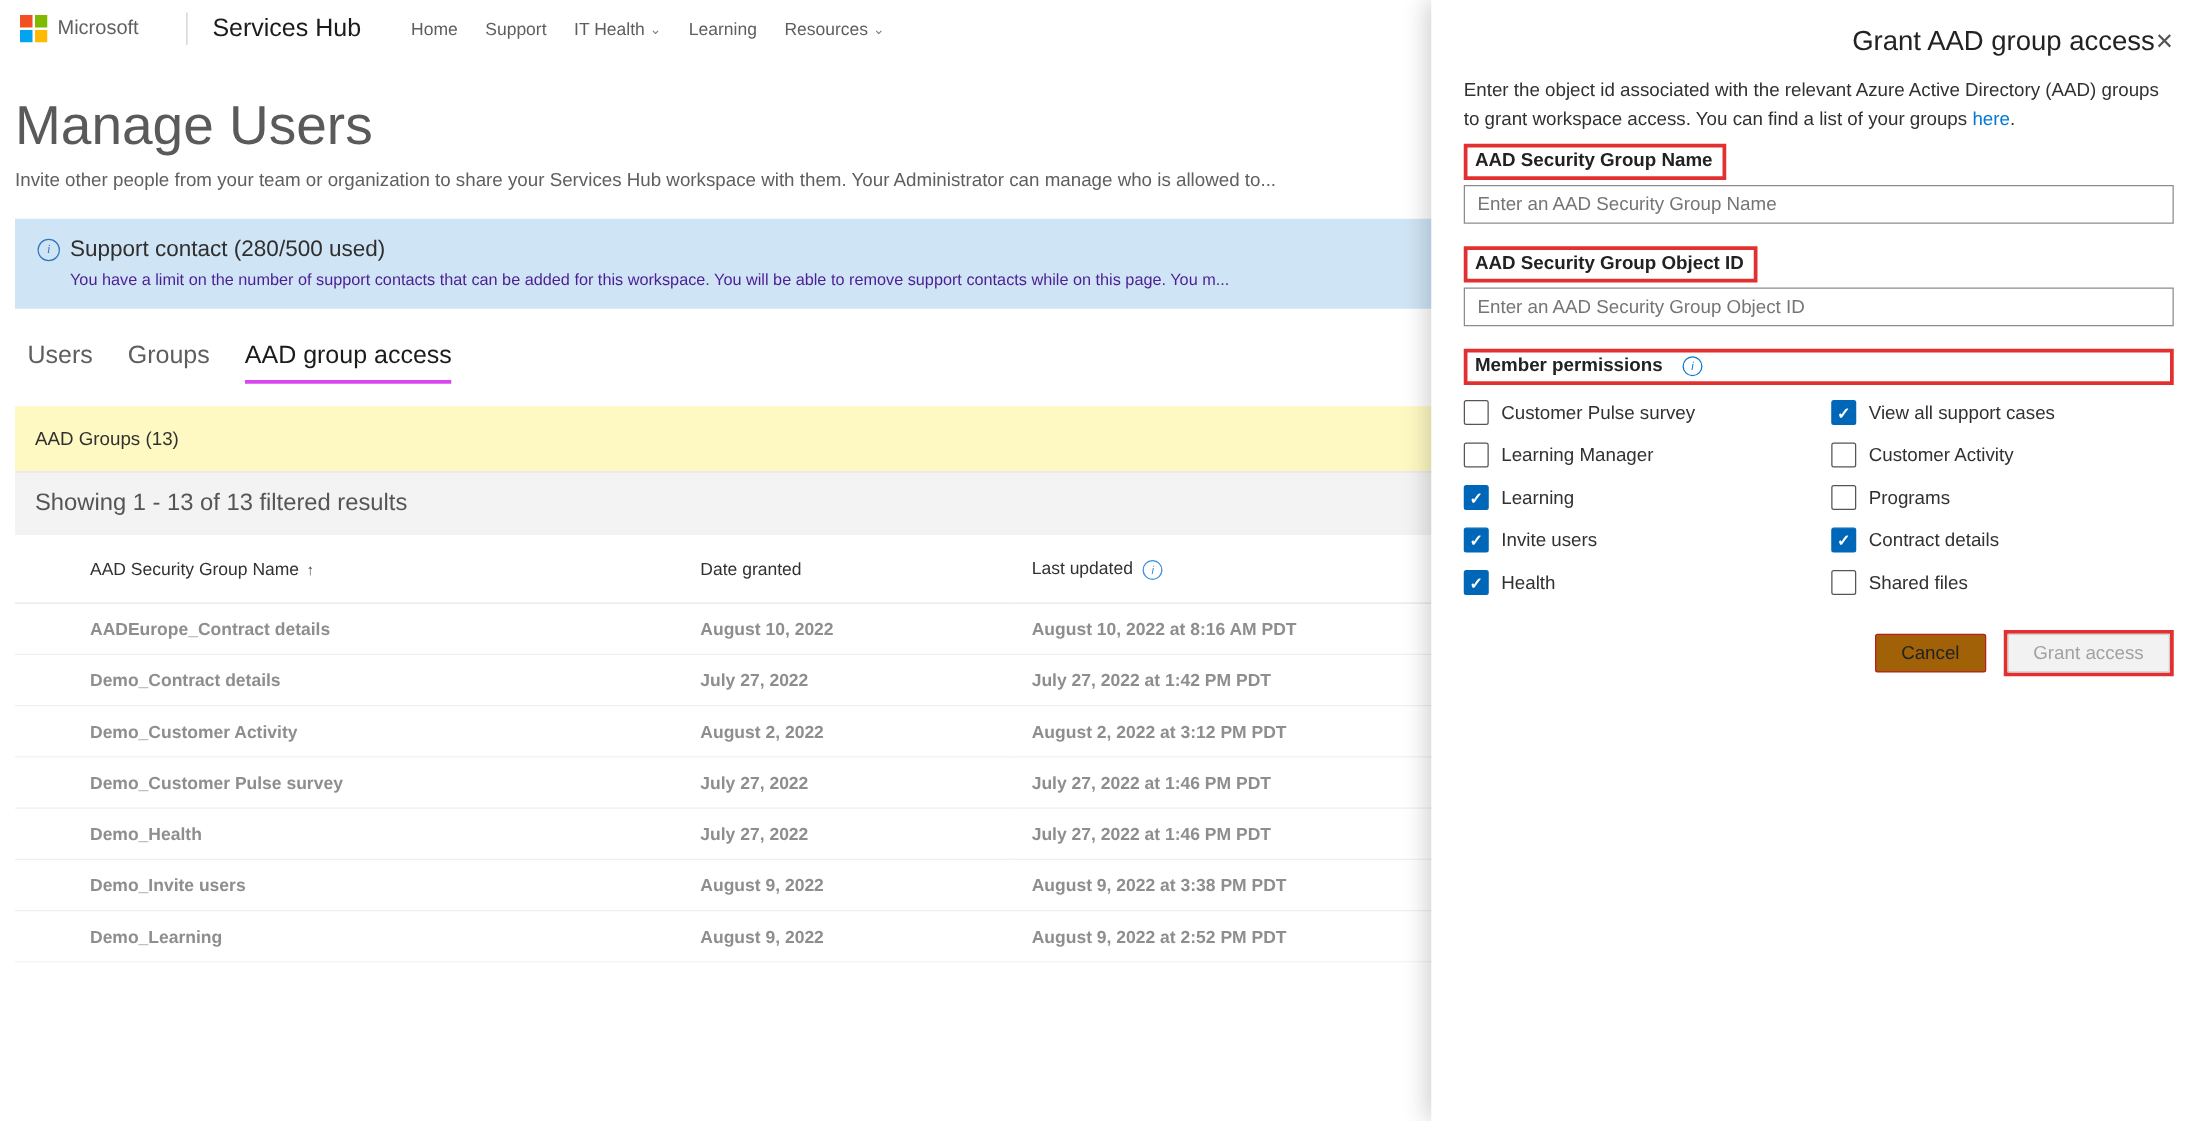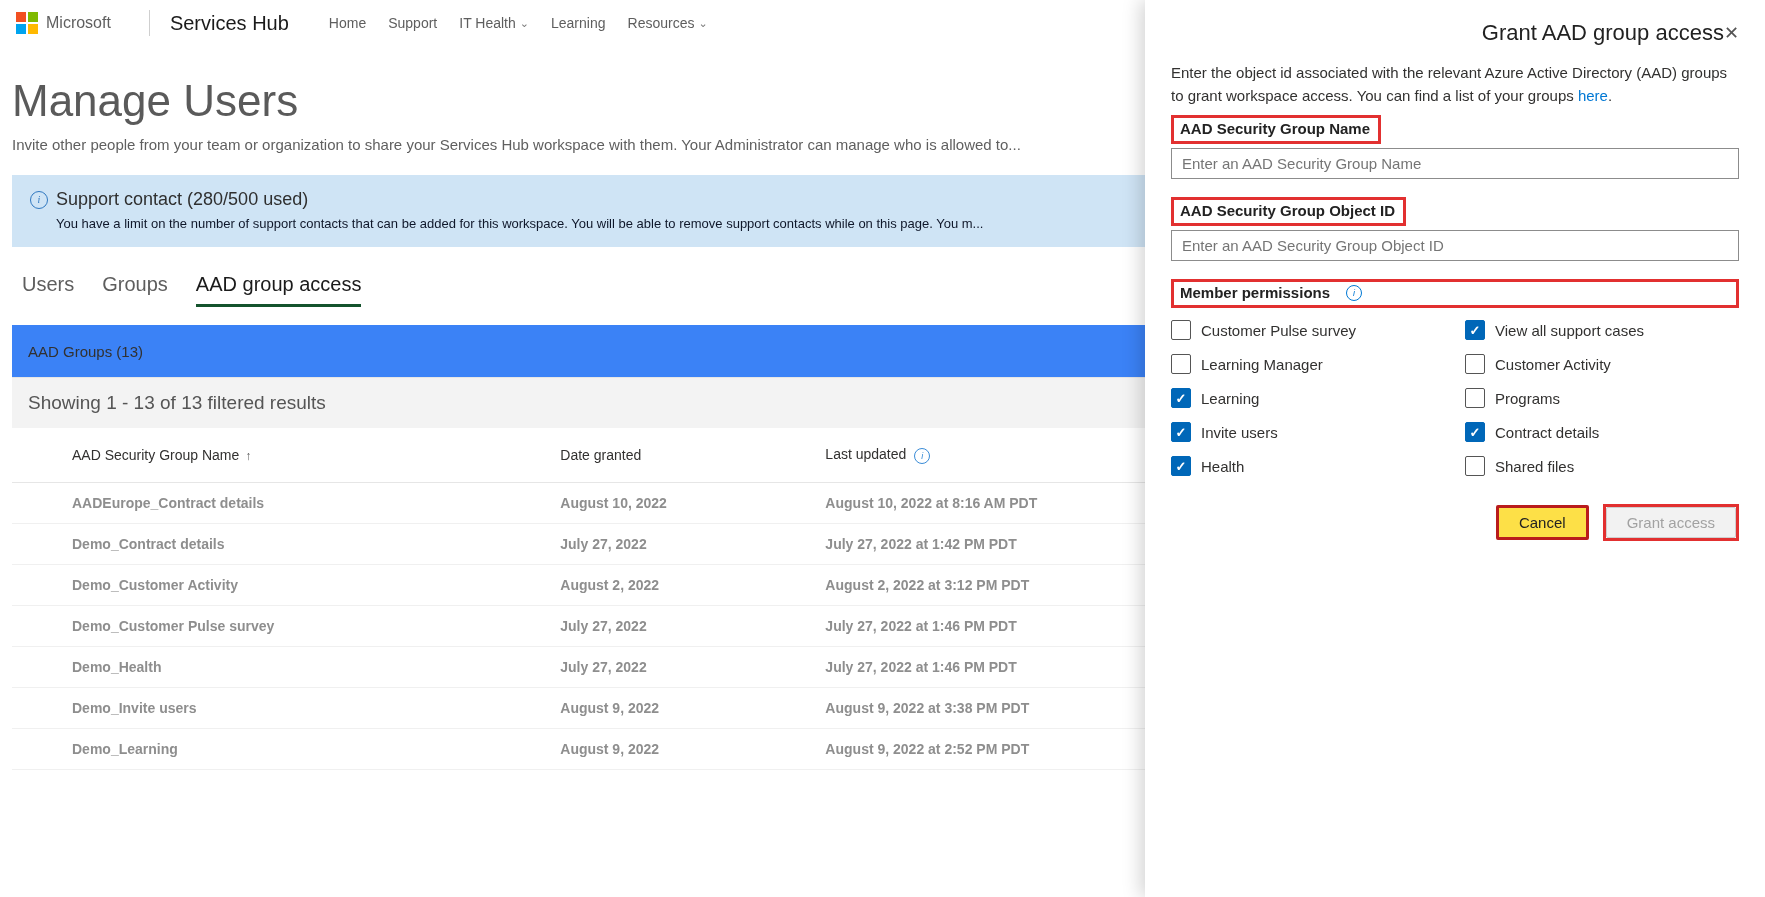--- a/index.html
+++ b/index.html
@@ -51,38 +51,38 @@
     margin-bottom: 26px;
   }
   .info-banner .banner-title {
     font-size: 18px;
     color: #2f2f2f;
     font-weight:500;
     display:flex; align-items:center; gap:8px;
   }
   .info-banner .banner-sub {
     font-size: 13px;
-    color: #0f172a;
+    color: #4c1d95;
     margin-top: 6px;
     margin-left: 26px;
   }
   .info-icon-circle {
     width:16px;height:16px;border:1px solid #3078c0;border-radius:50%;
     display:inline-flex;align-items:center;justify-content:center;
     font-size:10px;color:#3078c0; line-height:1;
     font-style: italic; font-family: Georgia, serif;
   }
   
   .tabs { display:flex; gap:28px; font-size:20px; color:#5e5e5e; padding:0 10px; }
   .tab { padding-bottom:8px; cursor:pointer; }
-  .tab.active { color:#1b1b1b; border-bottom:3px solid #14532d; font-weight:500;}
+  .tab.active { color:#1b1b1b; border-bottom:3px solid #d946ef; font-weight:500;}
   
   .table-area { margin-top: 18px; }
   .table-bar {
-    background:#3b82f6;
+    background:#fef9c3;
     display:flex; align-items:center; justify-content:space-between;
     padding:12px 16px;
   }
   .table-bar .count { font-size:15px; color:#323130; }
   .search-box {
     display:flex; align-items:center; gap:8px;
     border:1px solid #979797; background:#fff;
     padding:4px 10px; width:230px; border-radius:2px;
   }
   .search-box input { border:none; outline:none; font-size:14px; color:#666; flex:1; background:transparent;}
@@ -136,21 +136,21 @@
     display:inline-flex;align-items:center;justify-content:center;
     background:#fff; flex-shrink:0;
   }
   .chk.checked { background:#0067b8; border-color:#0067b8; color:#fff; }
   .chk.checked::after { content:"✓"; font-size:13px; font-weight:bold; }
   .perm-item { display:flex; align-items:center; gap:10px; font-size:15px; cursor:pointer;}
   .panel-actions { display:flex; justify-content:flex-end; gap:14px; align-items:center;}
   .btn {
     padding:6px 20px; font-size:15px; cursor:pointer; border-radius:2px;
   }
-  .btn-secondary { background:#fde047; border:3px solid #b91c1c; color:#222; }
+  .btn-secondary { background:#a16207; border:1px solid #b91c1c; color:#222; }
   .btn-primary { background:#f2f2f2; border:1px solid #cfcfcf; color:#a2a2a2; }
   .btn-primary-wrap { border:3px solid #e23030; display:inline-block; }
 </style>
 </head>
 <body>
 
 <div class="topbar">
   <span class="ms-logo">
     <svg viewBox="0 0 22 22">
         <rect x="0" y="0" width="10" height="10" fill="#f25022"></rect>

